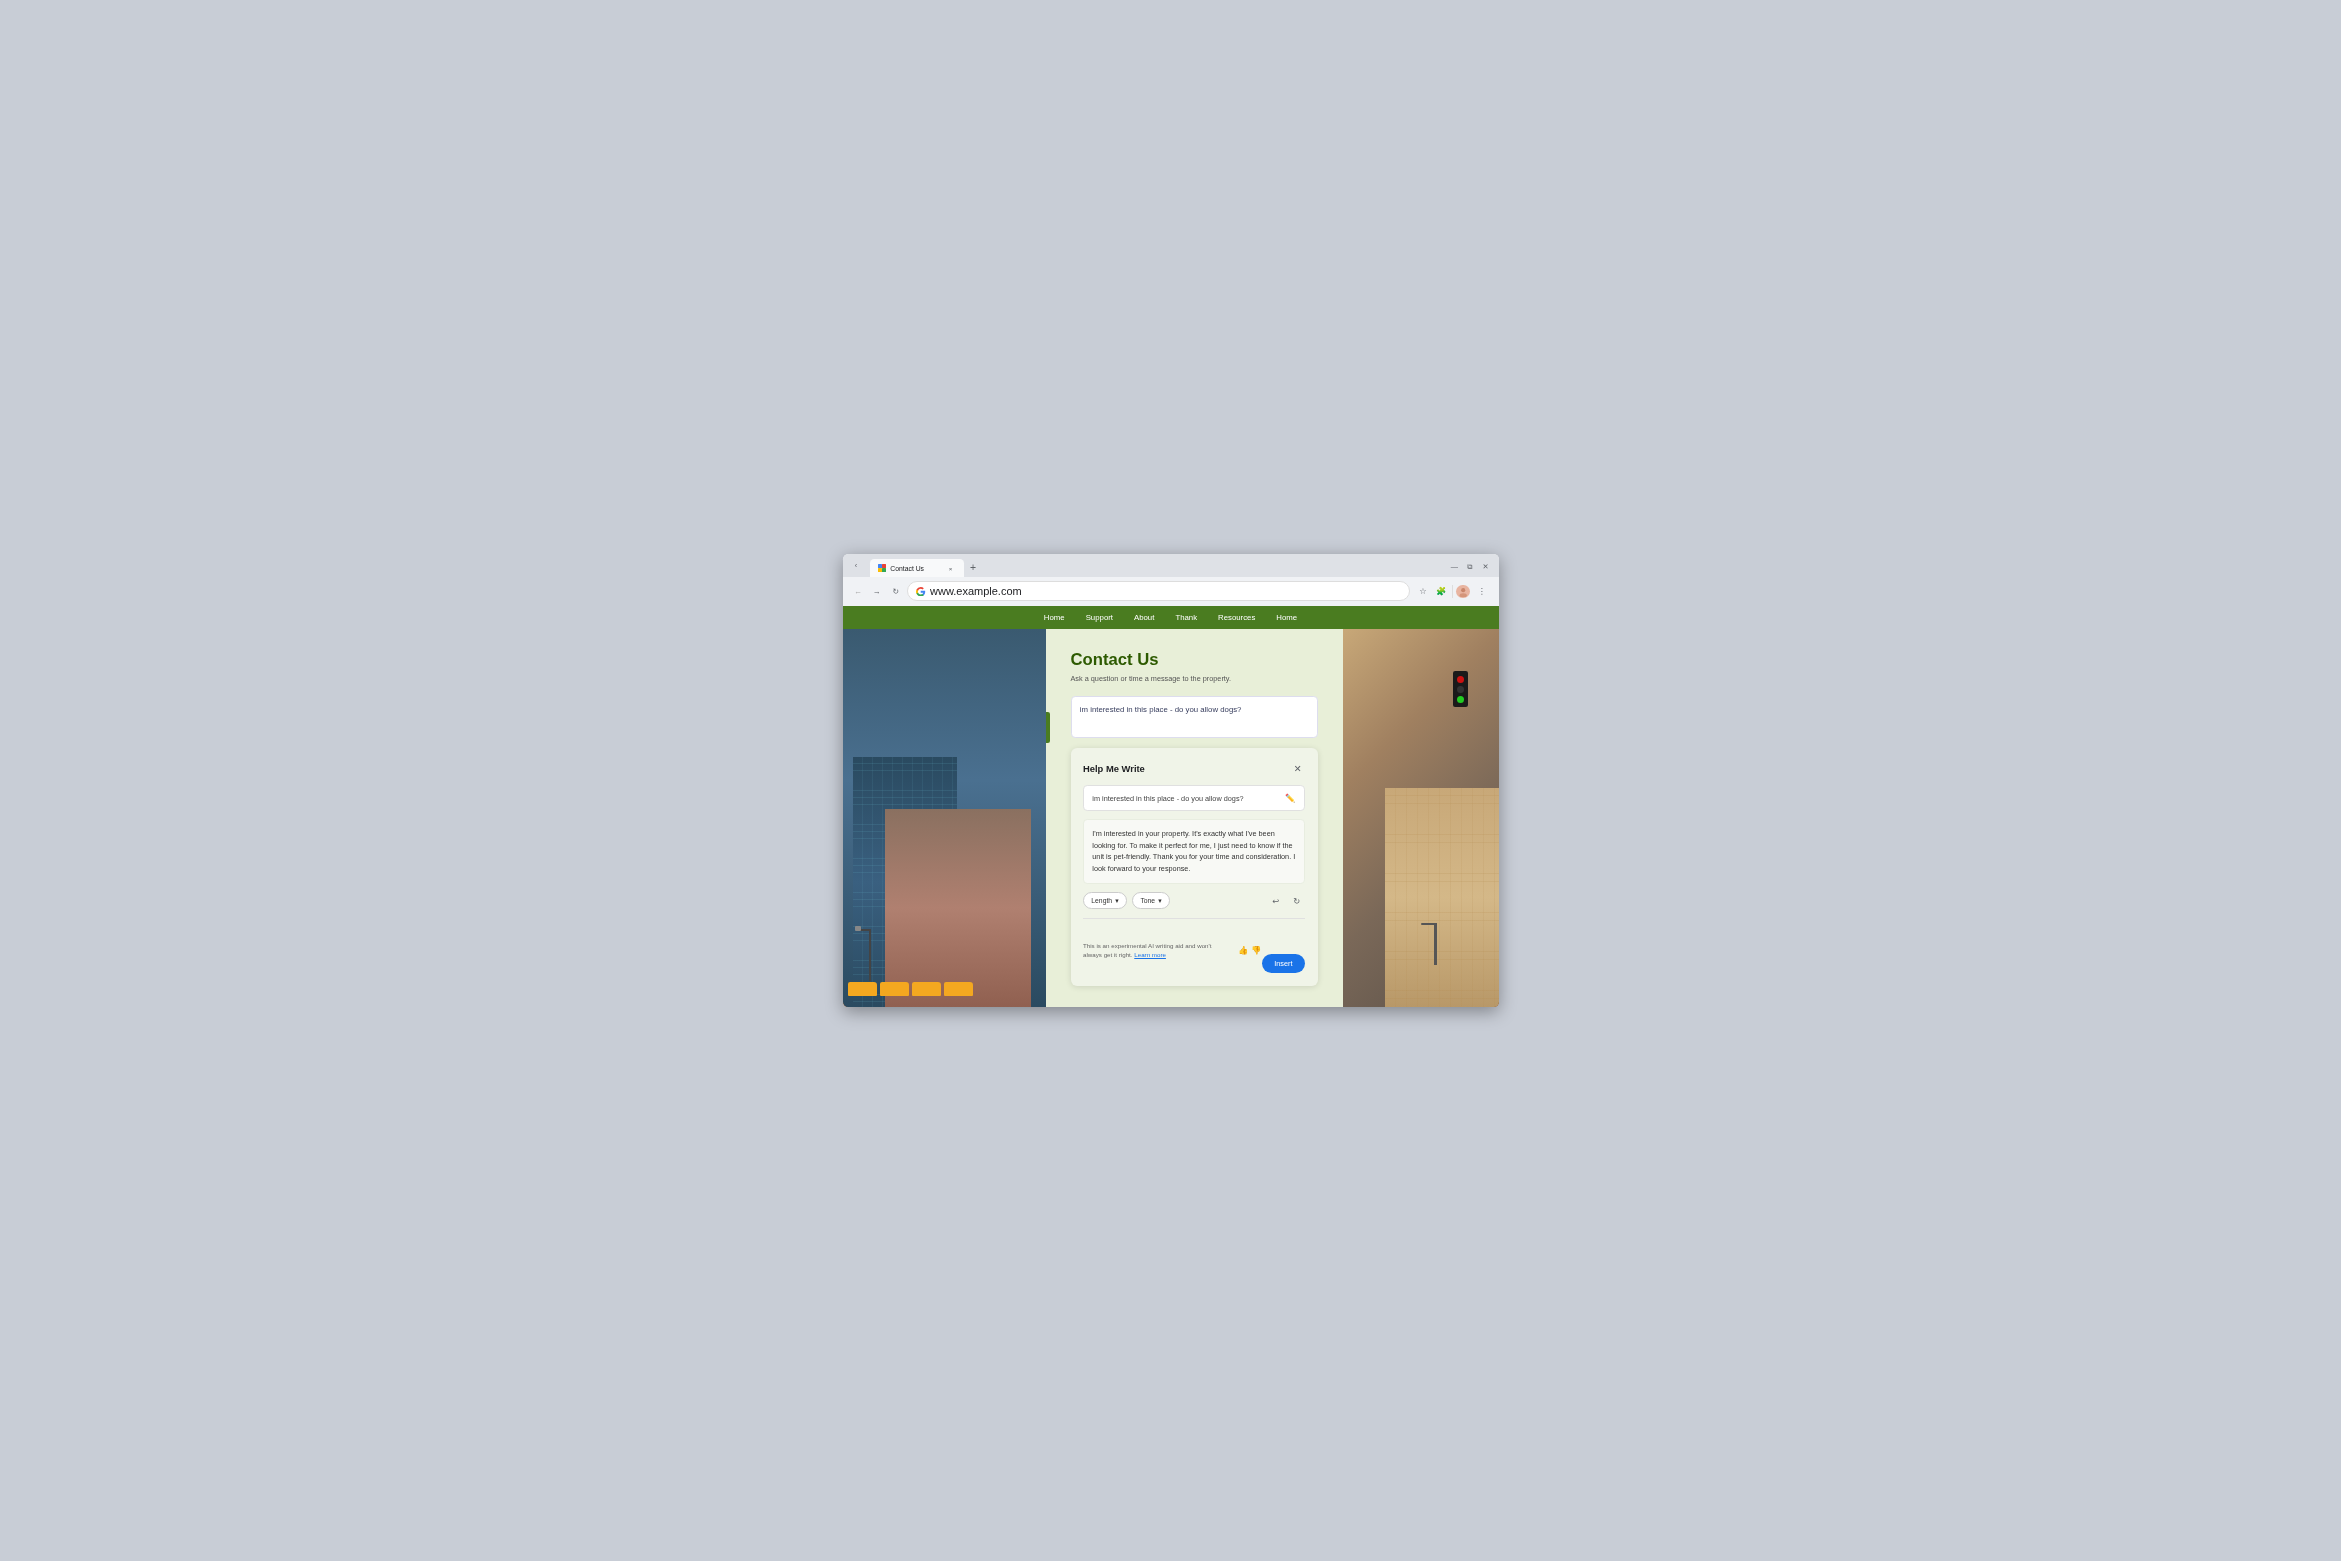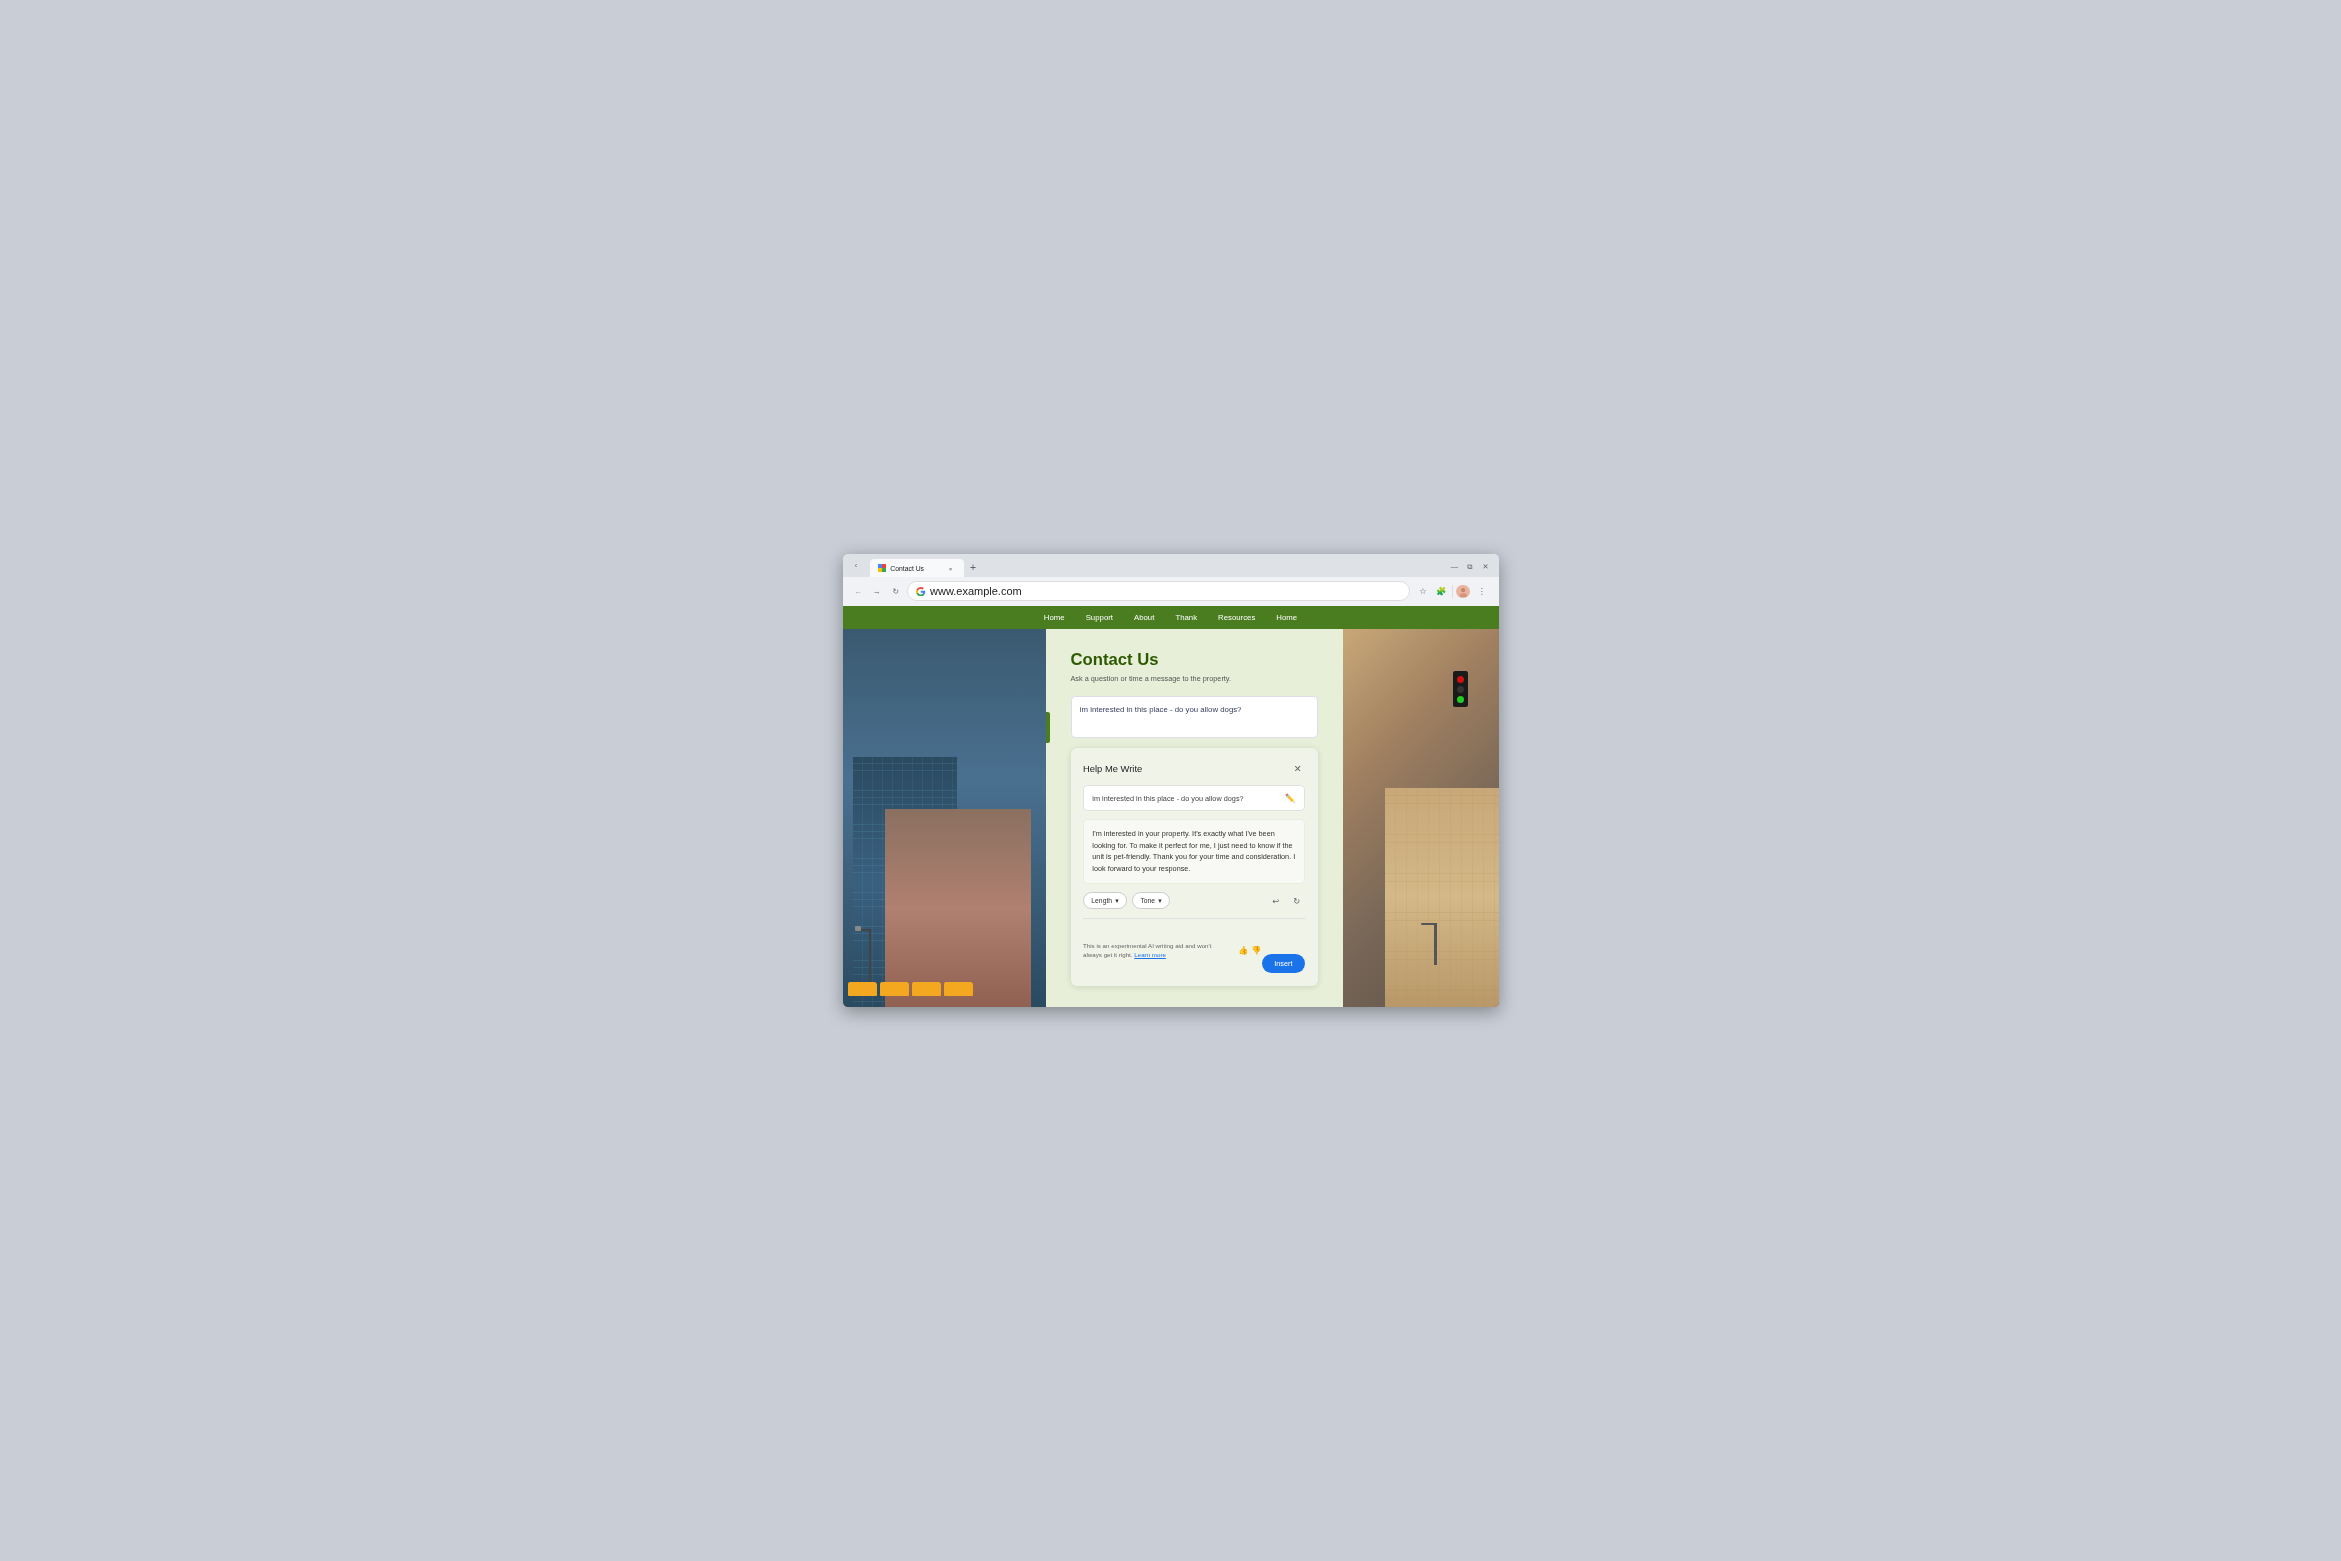--- a/index.html
+++ b/index.html
@@ -415,21 +415,21 @@
 
     .popup-header {
       display: flex;
       align-items: center;
       justify-content: space-between;
       margin-bottom: 9.4px;
     }
 
     .popup-title {
       font-size: 9.4px;
-      font-weight: 400;
+      font-weight: 700;
       color: #202124;
     }
 
     .popup-close {
       width: 14.6px;
       height: 14.6px;
       background: transparent;
       border: none;
       cursor: pointer;
       display: flex;

